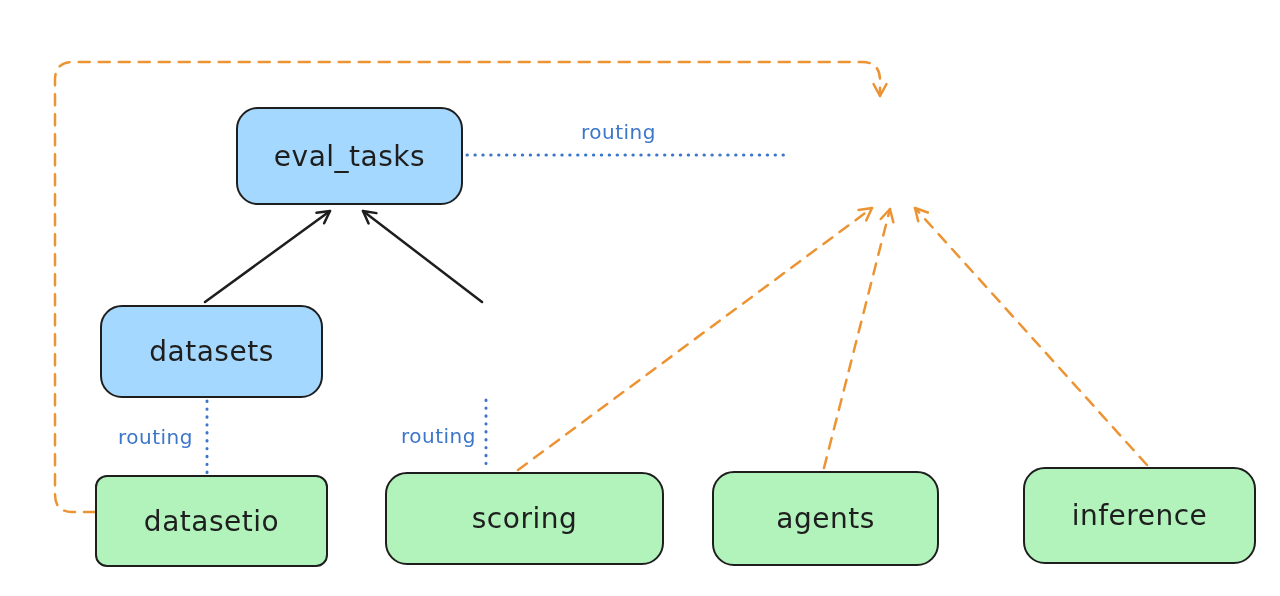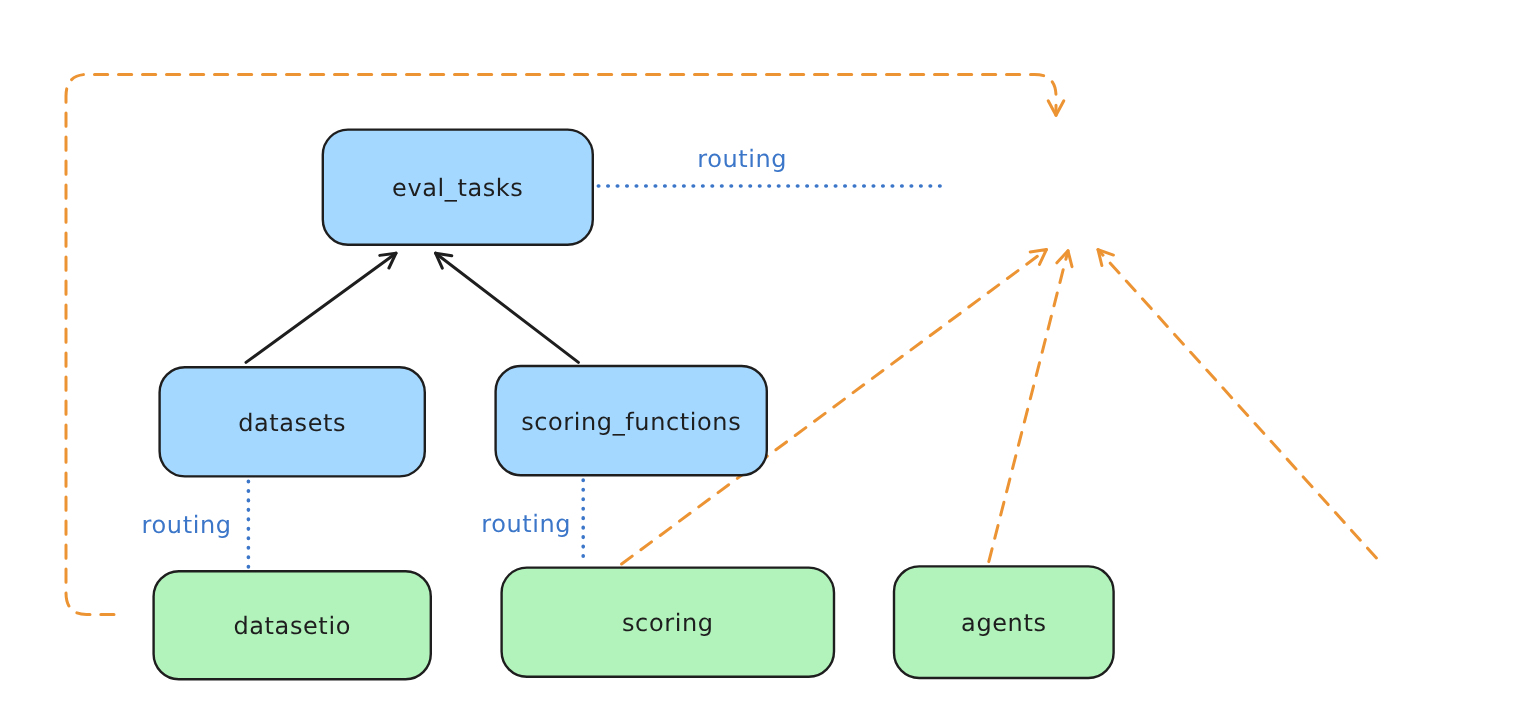--- a/index.html
+++ b/index.html
@@ -39,24 +39,23 @@
   .mk-orange { stroke: var(--orange, #ec9434); }
 
   .node {
     position: absolute;
     box-sizing: border-box;
     border: 2.5px solid var(--stroke, #1e1e1e);
     border-radius: 22px;
     display: flex;
     align-items: center;
     justify-content: center;
-    font-size: 20px;
+    font-size: 28px;
     color: var(--stroke, #1e1e1e);
     letter-spacing: 0.5px;
-    margin-left: 32px;
   }
   .node.blue  { background: var(--blue-fill, #a5d8ff); }
   .node.green { background: var(--green-fill, #b2f2bb); }
 
   .edge-label {
     position: absolute;
     font-size: 20px;
     font-weight: normal;
     color: var(--routing-blue, #3b76c9);
     letter-spacing: 0.5px;
@@ -93,36 +92,36 @@
 
   <div class="node blue" style="left:236px; top:107px; width:227px; height:98px;">
     <span>eval_tasks</span>
   </div>
 
 
   <div class="node blue" style="left:100px; top:305px; width:223px; height:93px;">
     <span>datasets</span>
   </div>
 
-  <div class="node blue" style="left:380px; top:304px; width:228px; height:93px;">
-    <span>scoring_functions</span>
-  </div>
 
-  <div class="node green" style="left:95px; top:475px; width:233px; height:92px;">
+  <div class="node green" style="left:95px; top:475px; width:233px; height:92px;border-radius:12px;">
     <span>datasetio</span>
   </div>
 
   <div class="node green" style="left:385px; top:472px; width:279px; height:93px;">
     <span>scoring</span>
   </div>
 
-  <div class="node green" style="left:712px; top:471px; width:185px; height:95px;align-items:center;">
+  <div class="node green" style="left:712px; top:471px; width:227px; height:95px;align-items:center;">
     <span>agents</span>
   </div>
 
+  <div class="node green" style="left:1023px; top:467px; width:233px; height:97px;">
+    <span>inference</span>
+  </div>
 
   <div class="edge-label" style="left:581px; top:120px;">routing</div>
 
   <div class="edge-label" style="left:118px; top:425px;">routing</div>
 
   <div class="edge-label" style="left:401px; top:424px;">routing</div>
 
 </div>
 
 </body></html>

